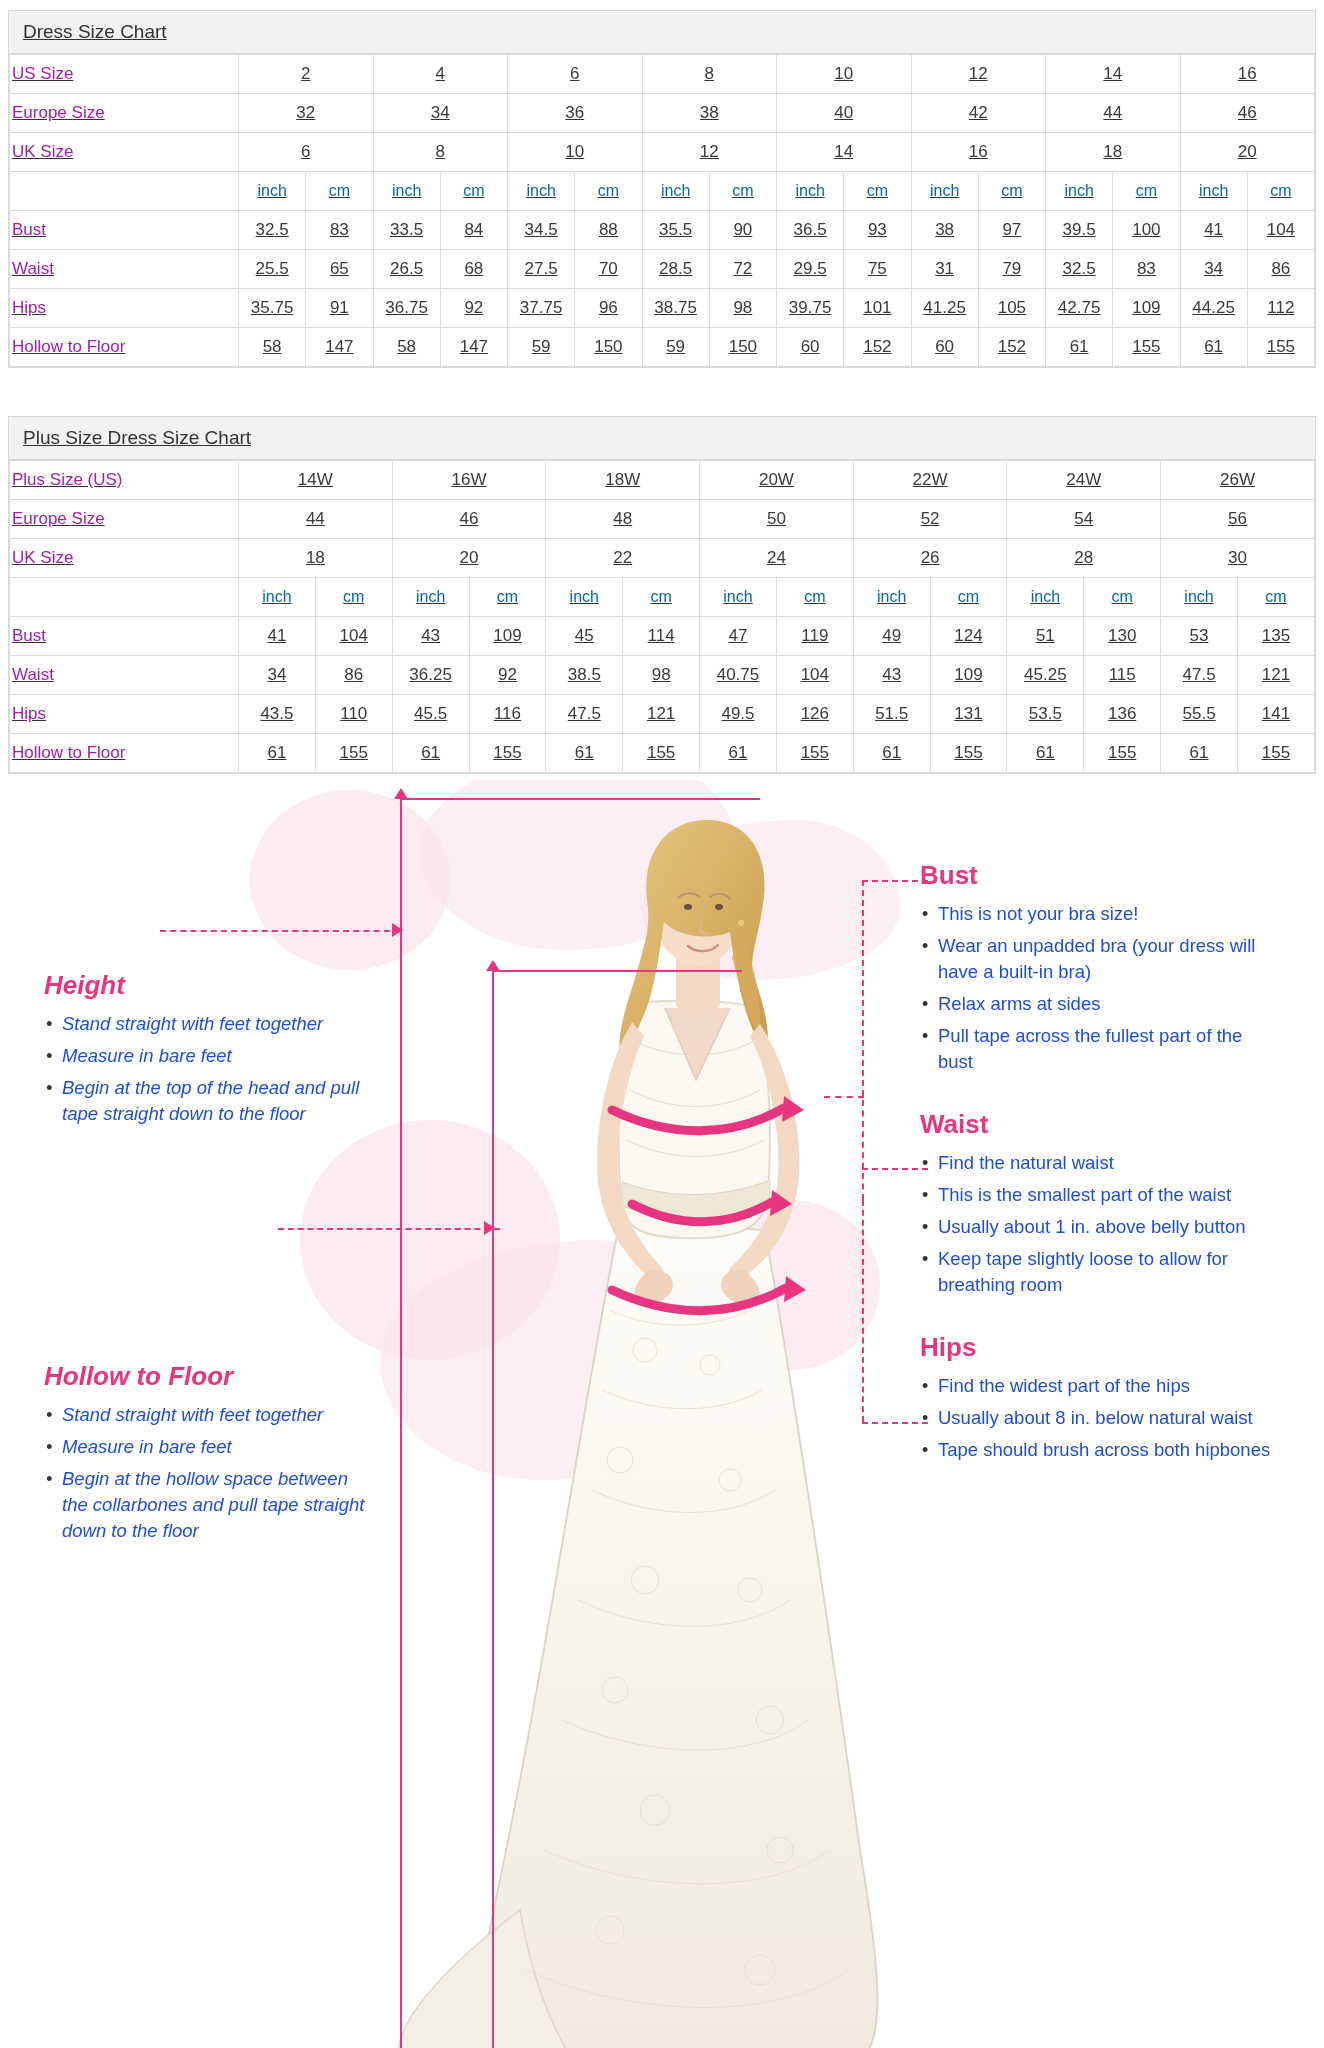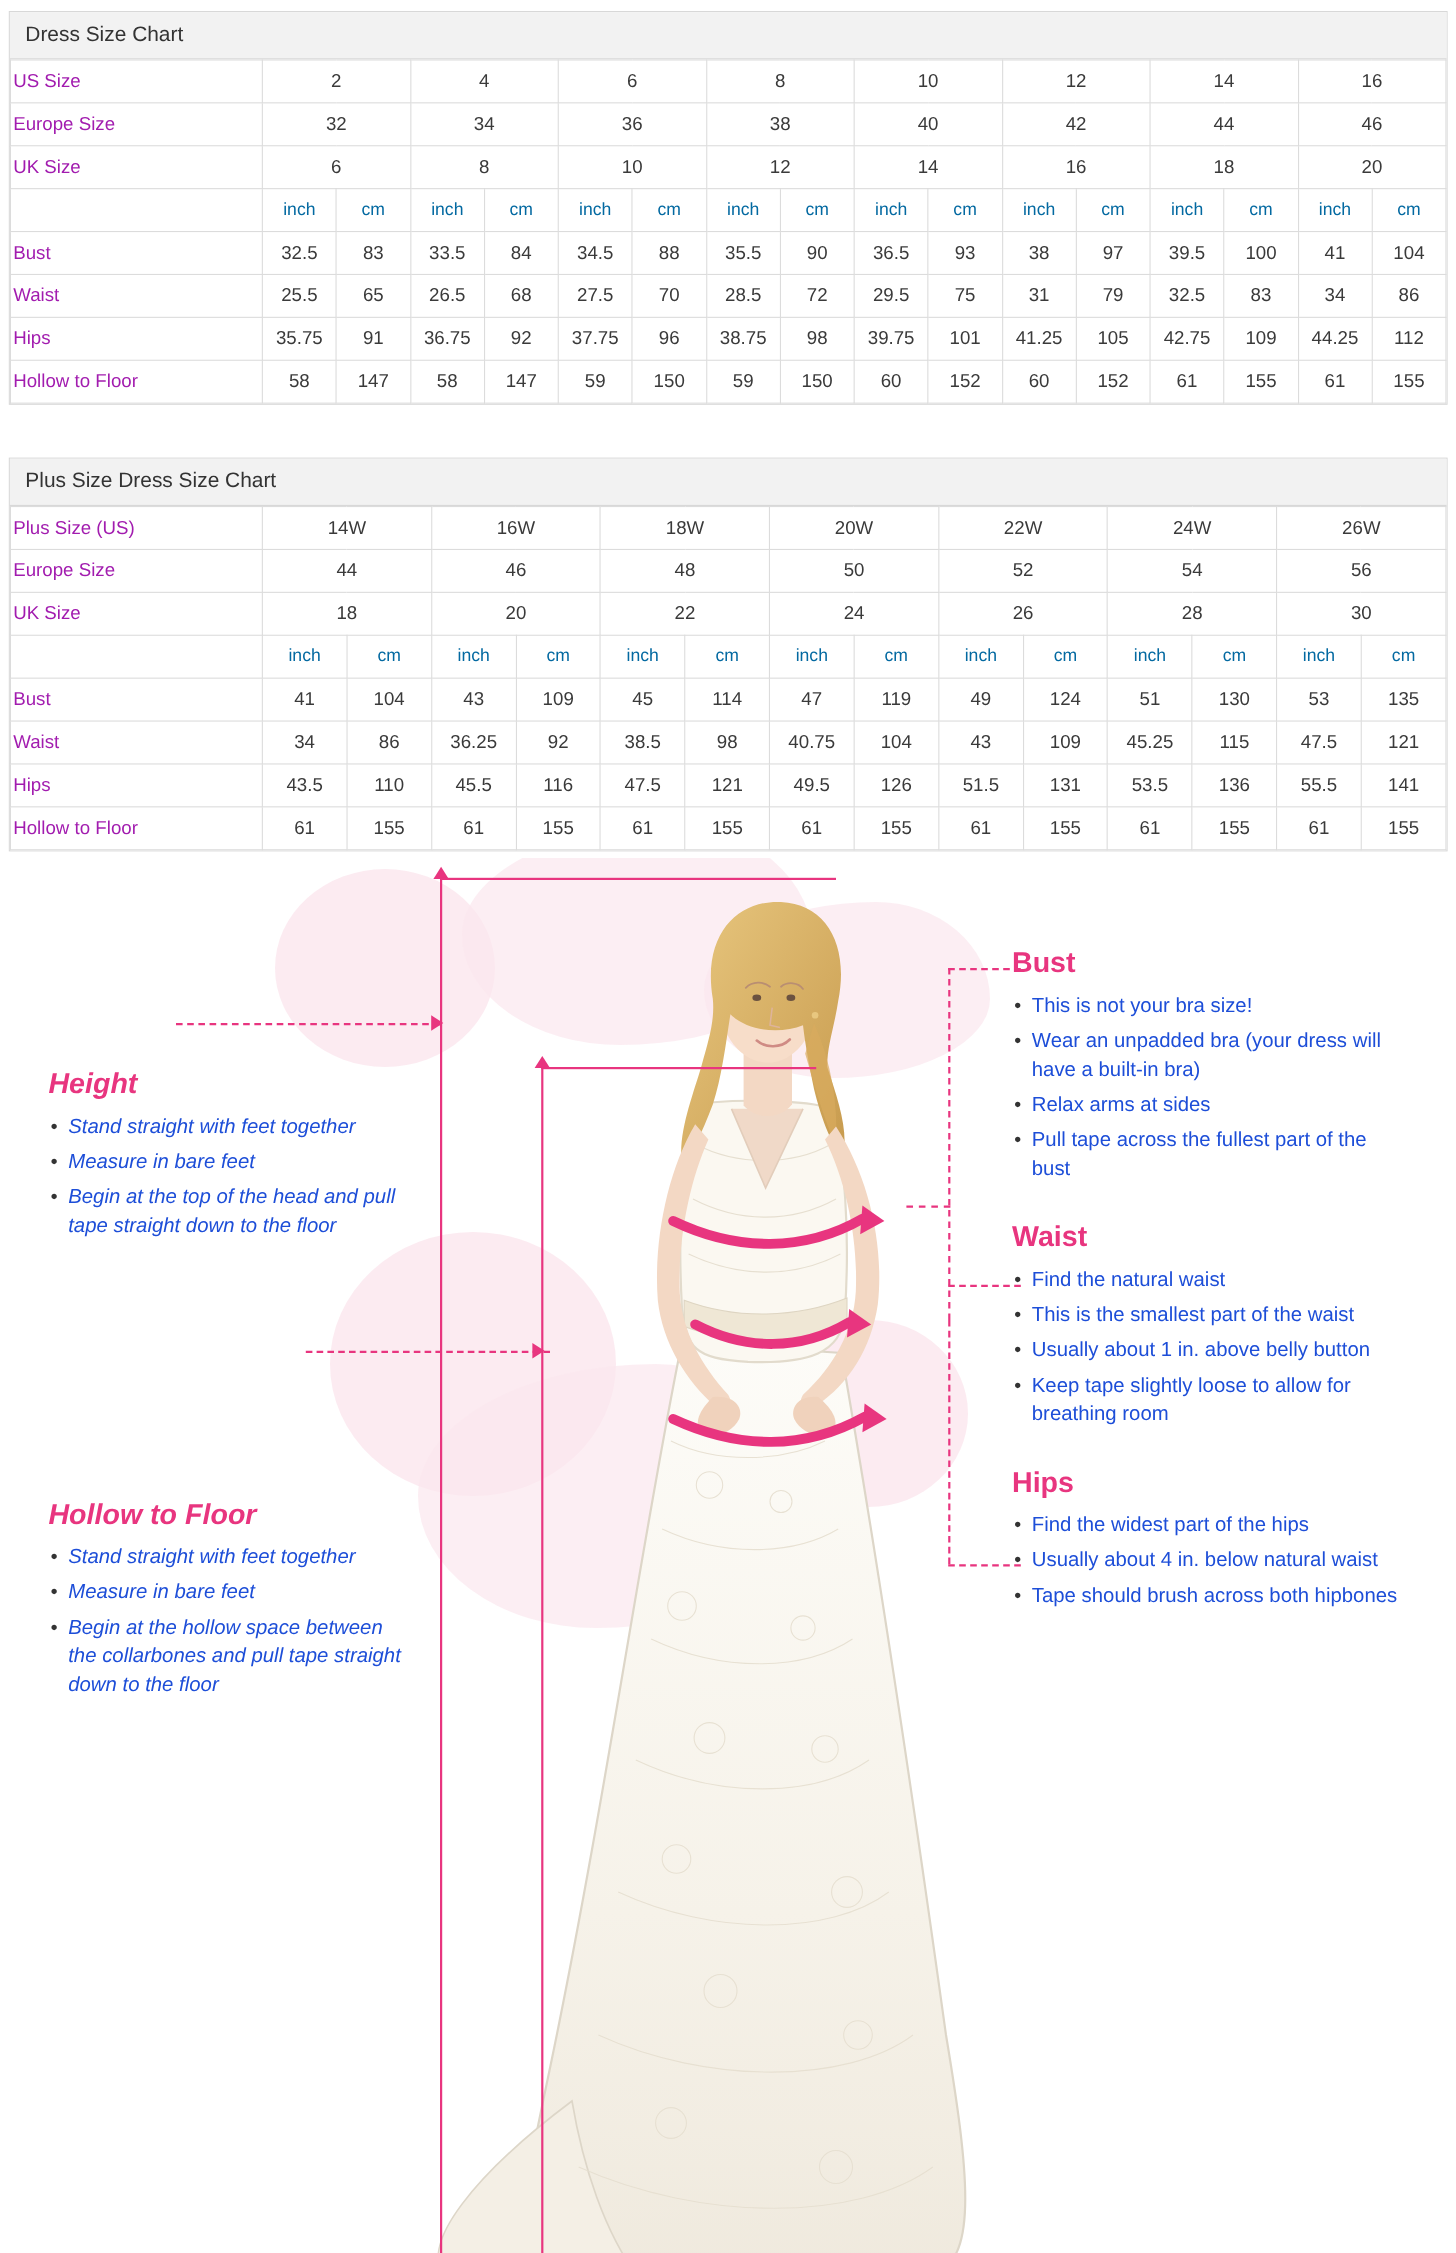--- a/index.html
+++ b/index.html
@@ -18,20 +18,21 @@
   .page {
     width: 1324px;
     position: relative;
   }
 
   
   .chart-block {
     margin: 10px 8px 0 8px;
     border: 1px solid #d8d8d8;
     box-sizing: border-box;
+    text-decoration: underline;
   }
   .chart-title {
     font-size: 19px;
     color: #333;
     padding: 10px 14px;
     background: #f2f2f2;
     border-bottom: 1px solid #d8d8d8;
   }
   table.size-table {
     border-collapse: collapse;
@@ -591,20 +592,20 @@
           <li>Find the natural waist</li>
           <li>This is the smallest part of the waist</li>
           <li>Usually about 1 in. above belly button</li>
           <li>Keep tape slightly loose to allow for breathing room</li>
         </ul>
       </div>
       <div>
         <div class="sec-title">Hips</div>
         <ul class="tips">
           <li>Find the widest part of the hips</li>
-          <li>Usually about 4 in. below natural waist</li>
+          <li>Usually about 8 in. below natural waist</li>
           <li>Tape should brush across both hipbones</li>
         </ul>
       </div>
     </div>
 
   </div>
 </div>
 
 </body></html>

